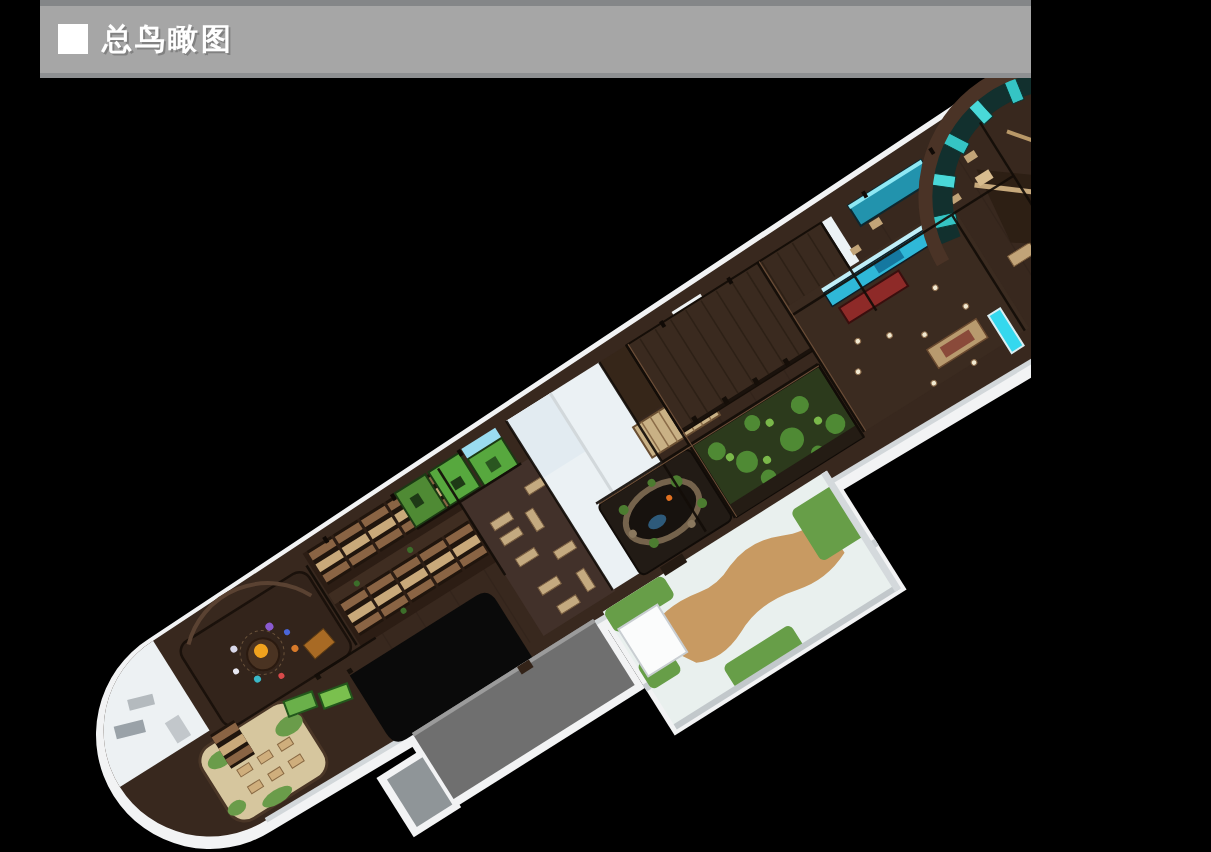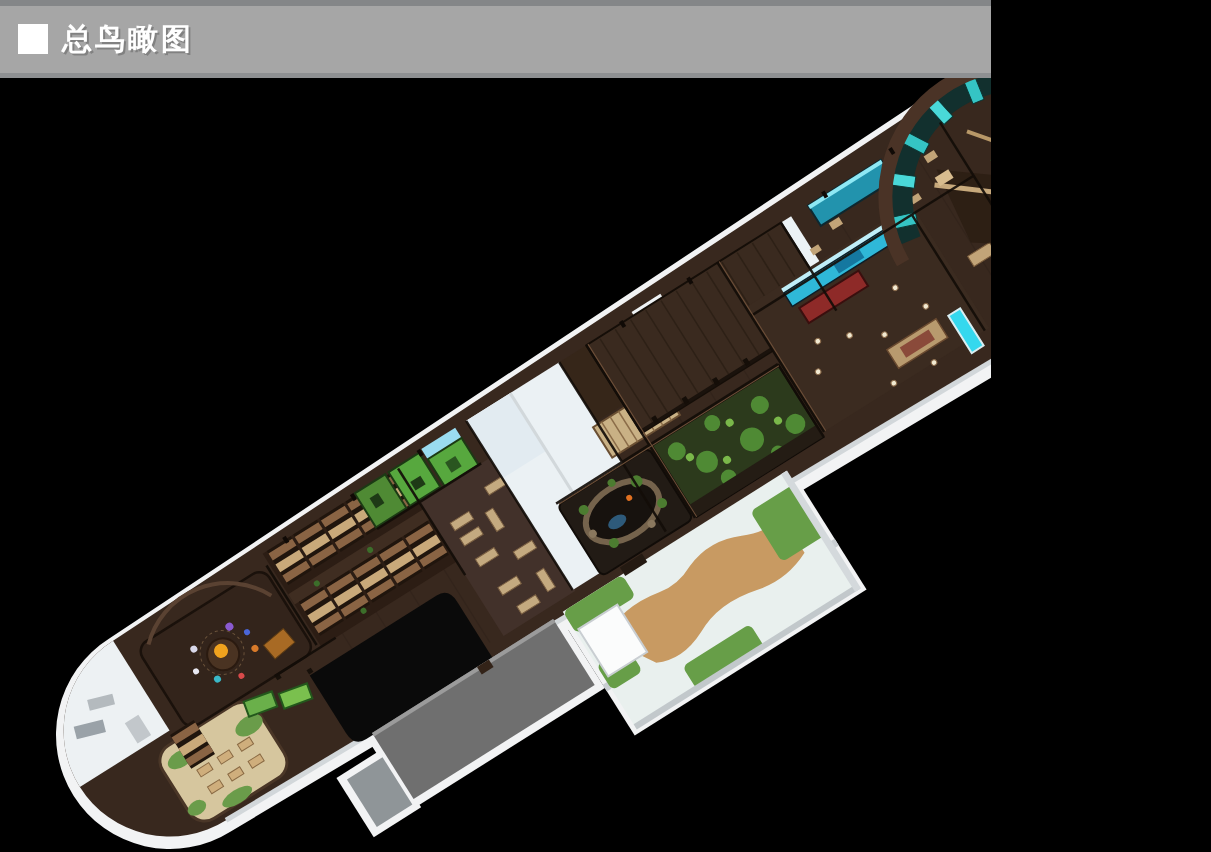--- a/index.html
+++ b/index.html
@@ -1,17 +1,17 @@
 <!DOCTYPE html>
 <html><head>
 <meta charset="utf-8">
 <style>
   html,body{margin:0;padding:0;background:#000;}
   .page{position:relative;width:991px;height:852px;background:#3b82f6;overflow:hidden;
-        font-family:"Liberation Sans",sans-serif;}
+        font-family:"Liberation Sans",sans-serif;margin-left:40px;}
   .header{position:absolute;left:0;top:0;width:1211px;height:78px;background:#a6a6a6;
           box-shadow:inset 0 6px 0 #848688, inset 0 -5px 0 #8e9092;
           display:flex;align-items:center;}
   .bullet{width:30px;height:30px;background:#fff;margin-left:18px;flex:0 0 auto;}
   .title{color:#fff;font-size:30px;font-weight:900;letter-spacing:3px;margin-left:14px;
          text-shadow:2px 2px 0 rgba(0,0,0,.22);}
   .stage{position:absolute;left:0;top:78px;width:1211px;height:774px;}
   svg{display:block;}
 </style>
 </head>

